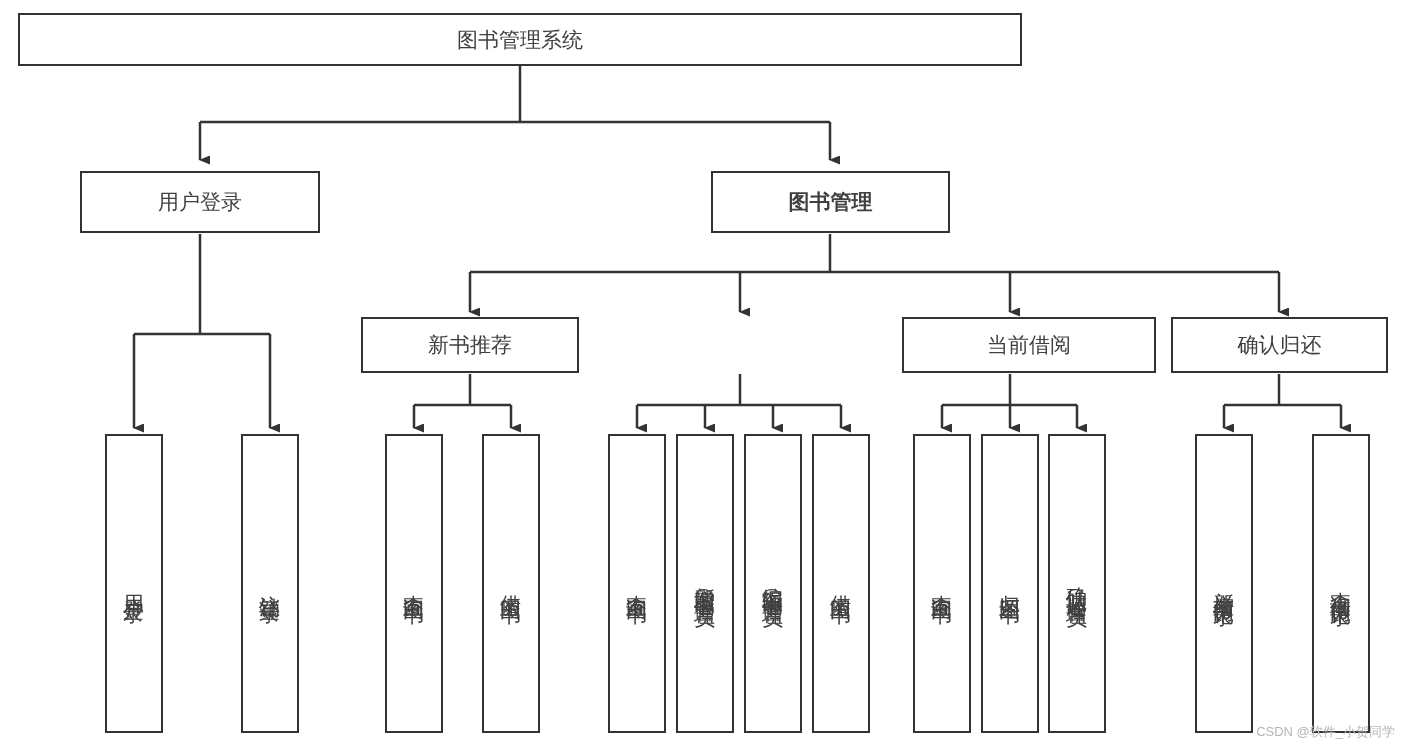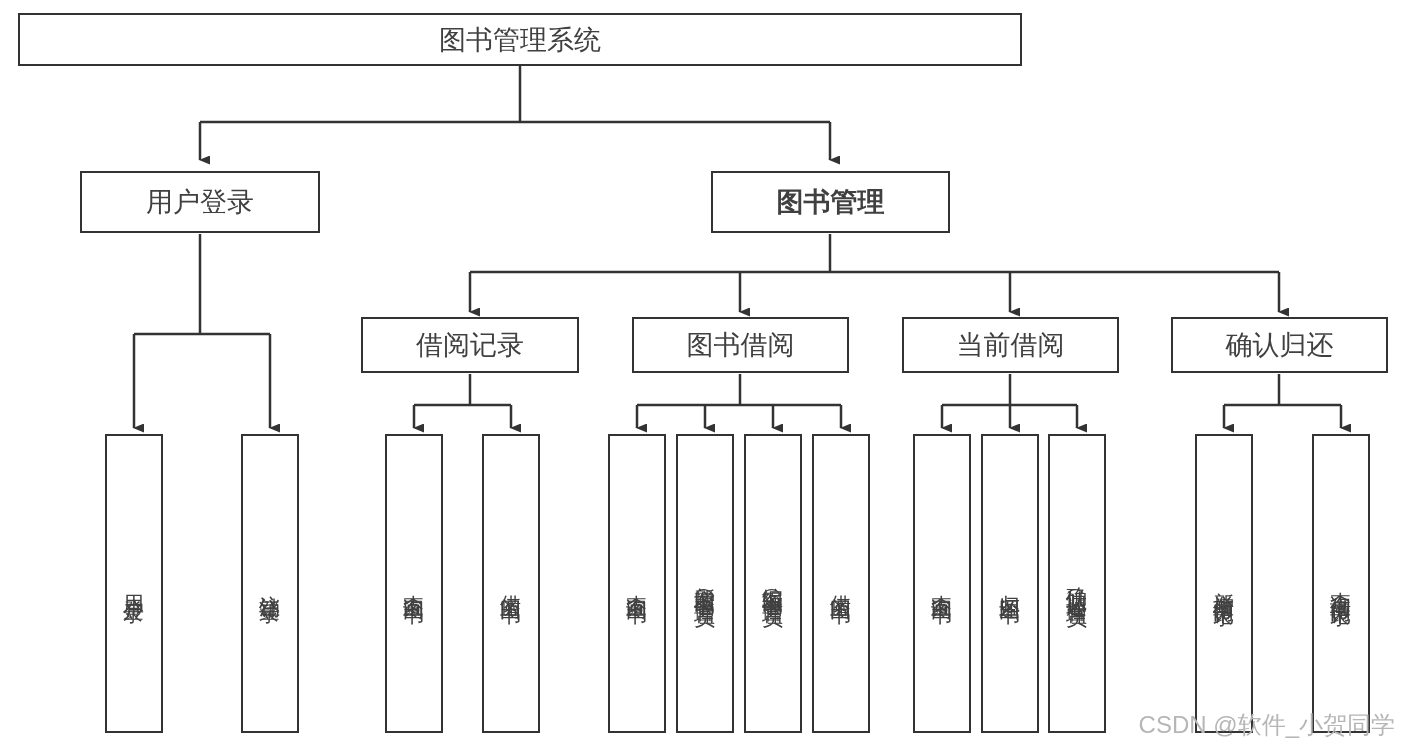--- a/index.html
+++ b/index.html
@@ -28,40 +28,40 @@
     position: absolute;
     box-sizing: border-box;
     border: 2px solid #333333;
     background: #ffffff;
     display: flex;
     align-items: center;
     justify-content: center;
     color: #404040;
   }
   .node-box.horizontal {
-    font-size: 27px;
+    font-size: 21px;
     letter-spacing: 0px;
   }
   .node-box.vertical {
     writing-mode: vertical-rl;
     text-orientation: upright;
     font-size: 21px;
     line-height: 1.0;
     letter-spacing: 3px;
     padding: 6px 0;
     white-space: nowrap;
   }
   .node-label {
     display: block;
   }
   .watermark {
     position: absolute;
     right: 10px;
     bottom: 6px;
-    font-size: 24px;
+    font-size: 13px;
     color: #b6b6b6;
     white-space: nowrap;
     pointer-events: none;
   }
 </style>
 </head>
 <body>
 
 <div id="diagram-root">
 
@@ -120,26 +120,23 @@
   </div>
 
   <div class="node-box horizontal" style="left:80px; top:171px; width:240px; height:62px;">
     <span class="node-label">用户登录</span>
   </div>
   <div class="node-box horizontal" style="left:711px; top:171px; width:239px; height:62px;font-weight:bold;">
     <span class="node-label">图书管理</span>
   </div>
 
   <div class="node-box horizontal" style="left:361px; top:317px; width:218px; height:56px;">
-    <span class="node-label">借阅记录</span>
+    <span class="node-label">新书推荐</span>
   </div>
-  <div class="node-box horizontal" style="left:632px; top:317px; width:217px; height:56px;">
-    <span class="node-label">图书借阅</span>
-  </div>
-  <div class="node-box horizontal" style="left:902px; top:317px; width:217px; height:56px;">
+  <div class="node-box horizontal" style="left:902px; top:317px; width:254px; height:56px;">
     <span class="node-label">当前借阅</span>
   </div>
   <div class="node-box horizontal" style="left:1171px; top:317px; width:217px; height:56px;">
     <span class="node-label">确认归还</span>
   </div>
 
   <div class="node-box vertical" style="left:105px; top:434px; width:58px; height:299px;">
     <span class="node-label">用户登录</span>
   </div>
   <div class="node-box vertical" style="left:241px; top:434px; width:58px; height:299px;">

